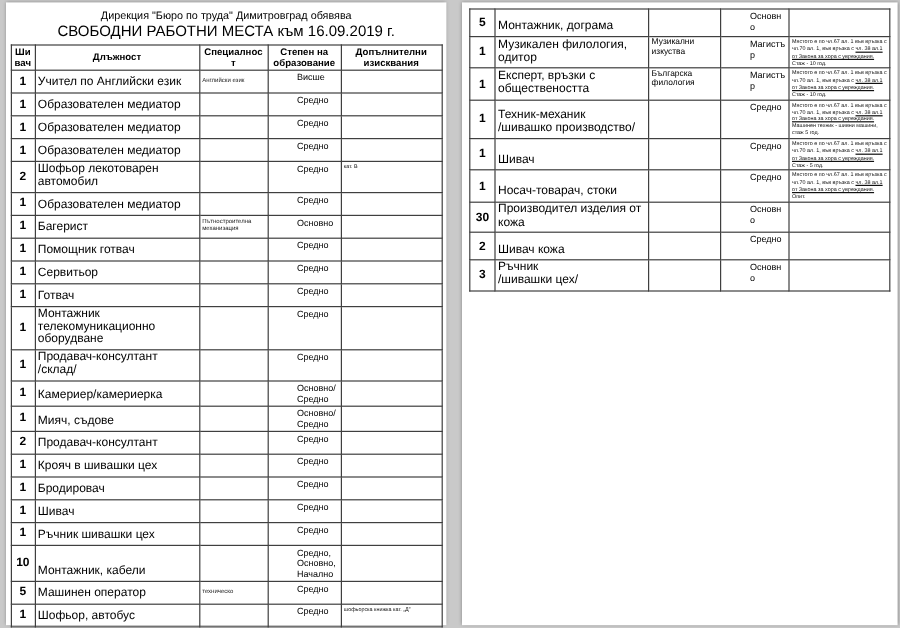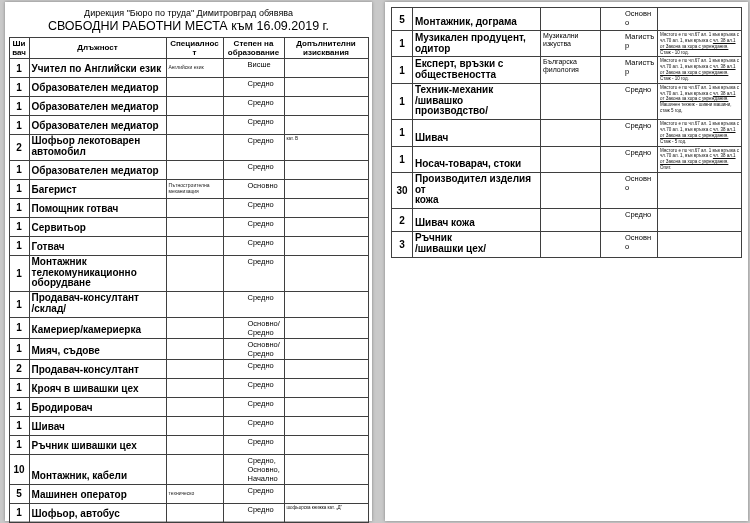--- a/index.html
+++ b/index.html
@@ -26,21 +26,21 @@
   .page1 table { width:359px; }
   .page2 table { width:350px; margin-top:5px; }
 
   td, th { border:1px solid #3f3f3f; padding:1px 2px; overflow:hidden; word-wrap:break-word; }
   th { font-size:8px; font-weight:bold; text-align:center; vertical-align:middle; height:16px; line-height:1.15; }
 
   .page1 tbody tr { height:19px; }
   .page2 tbody tr { height:23px; }
 
   .c-count { font-size:10px; font-weight:bold; text-align:center; vertical-align:middle; }
-  .c-pos   { font-size:10px; font-weight:bold; vertical-align:bottom; line-height:1.08; padding-bottom:2px; white-space:pre-line;margin-left:20px; }
+  .c-pos   { font-size:10px; font-weight:normal; vertical-align:bottom; line-height:1.08; padding-bottom:2px; white-space:pre-line;margin-left:20px; }
   .c-spec  { font-size:5px;  vertical-align:middle; line-height:1.15; color:#222; }
   .page2 .c-spec { font-size:7px; vertical-align:top; color:#000; }
   .c-edu   { font-size:7.5px; vertical-align:top; line-height:1.2;padding-left:24px; }
   .c-req   { font-size:4.5px; vertical-align:top; line-height:1.3; color:#111; }
   .u { text-decoration:underline; }
 </style>
 </head>
 <body>
 
 <div class="canvas">
@@ -250,21 +250,21 @@
       <tbody id="tbody2">
           <tr>
             <td class="c-count">5</td>
             <td class="c-pos">Монтажник, дограма</td>
             <td class="c-spec"></td>
             <td class="c-edu">Основно</td>
             <td class="c-req"></td>
           </tr>
           <tr>
             <td class="c-count">1</td>
-            <td class="c-pos">Музикален продуцент,
+            <td class="c-pos">Музикален филология,
 одитор</td>
             <td class="c-spec">Музикални изкуства</td>
             <td class="c-edu">Магистър</td>
             <td class="c-req"><span>Мястото е по чл.67 ал. 1 във връзка с чл.70 ал. 1, във връзка с </span><span class="u">чл. 38 ал.1 от Закона за хора с увреждания.</span><span> Стаж - 10 год.</span></td>
           </tr>
           <tr>
             <td class="c-count">1</td>
             <td class="c-pos">Експерт, връзки с
 обществеността</td>
             <td class="c-spec">Българска филология</td>

